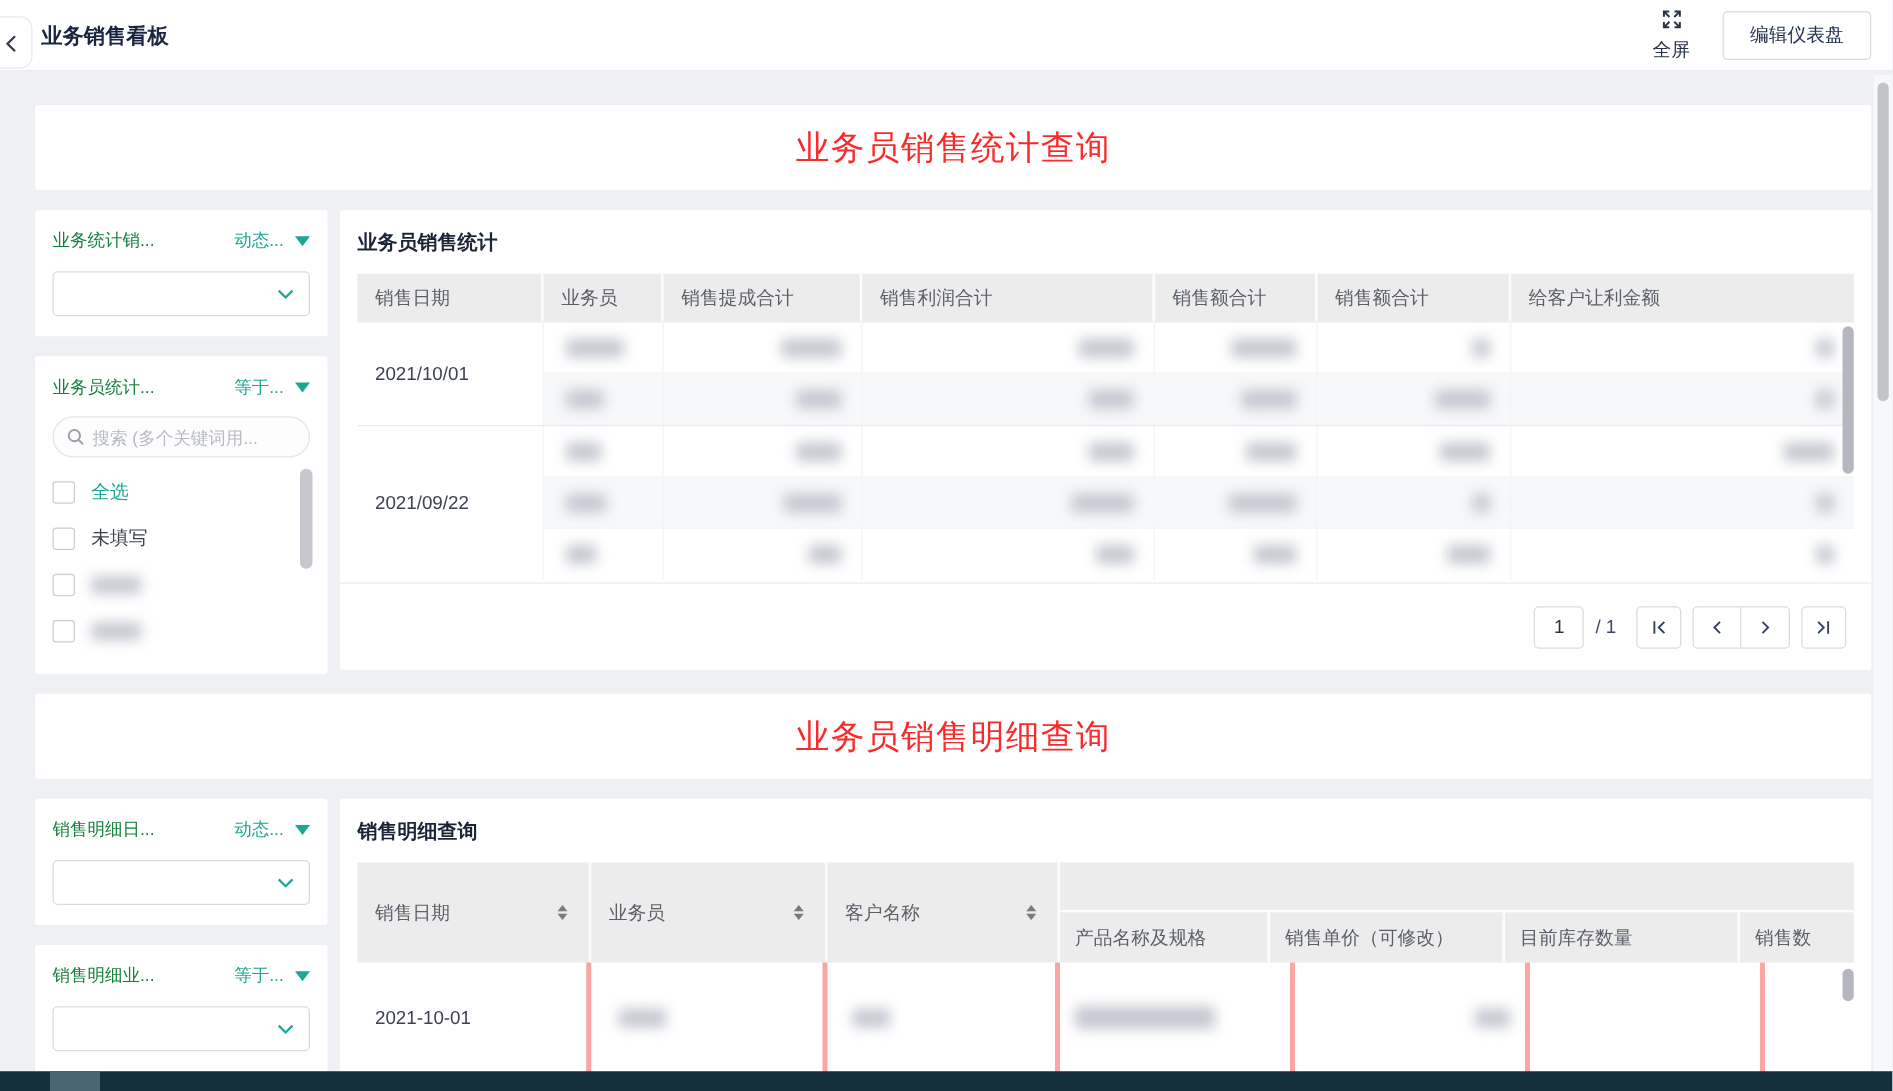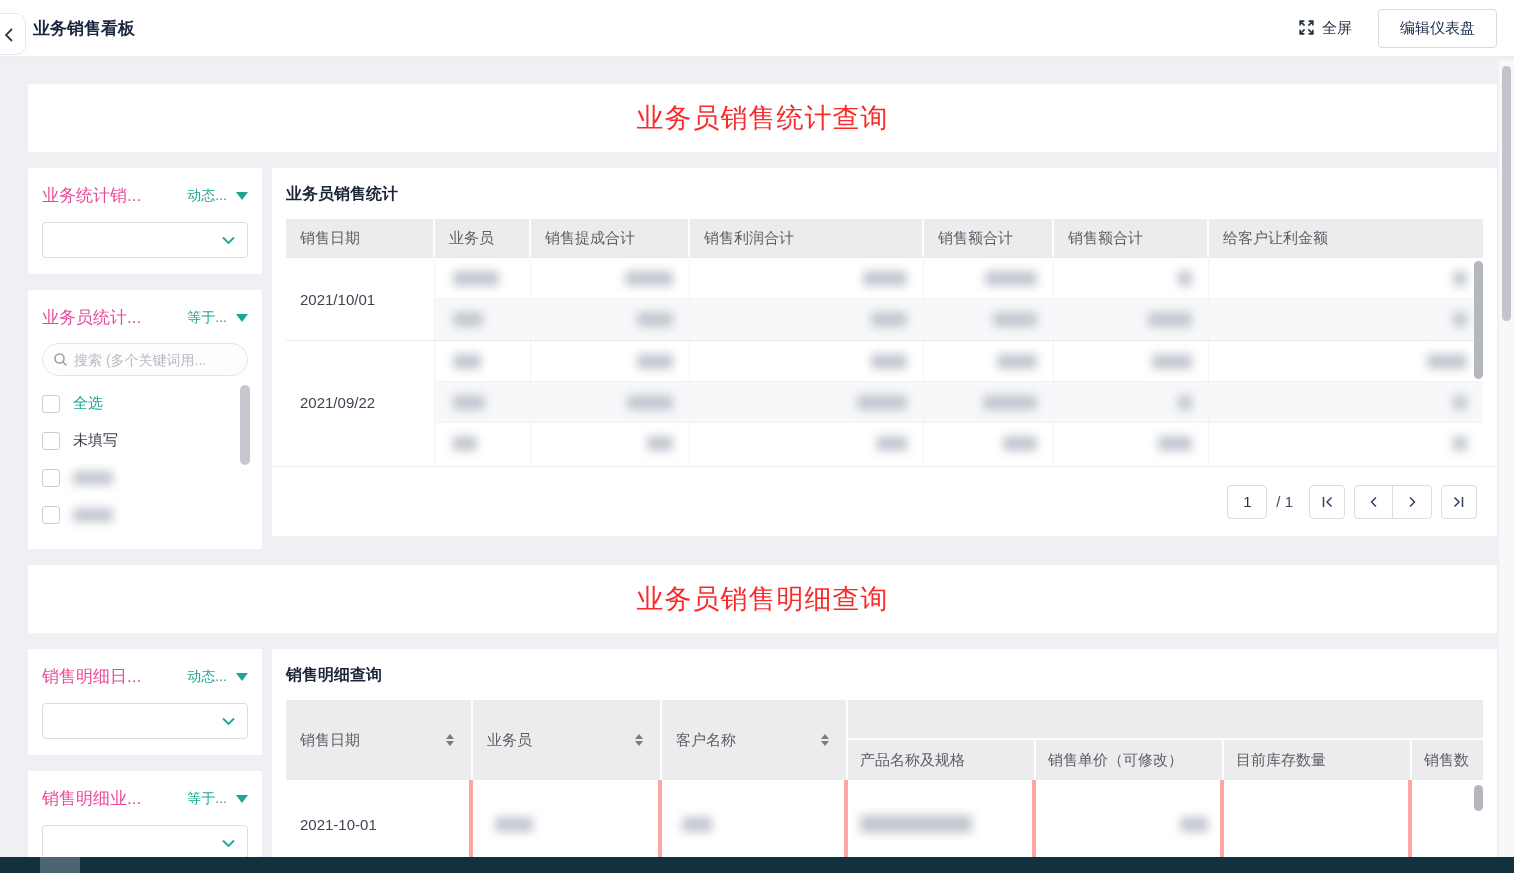--- a/index.html
+++ b/index.html
@@ -19,34 +19,34 @@
     background:#eef0f4;color:var(--dark);position:relative;
   }
   
   .topbar{position:relative;height:57px;background:#fff;border-bottom:1px solid #ebecef;
     display:flex;align-items:center;z-index:6;}
   .back-btn{position:absolute;left:-16px;top:13px;width:42px;height:42px;background:#fff;
     border:1px solid #e7e9ed;border-radius:10px;cursor:pointer;}
   .back-btn svg{position:absolute;right:9px;top:13px;}
   .topbar-title{margin-left:33px;font-size:17px;font-weight:700;color:#1a2640;}
   .topbar-right{margin-left:auto;display:flex;align-items:center;margin-right:17px;gap:26px;}
-  .fullscreen{display:flex;gap:7px;font-size:15px;color:#2a3344;cursor:pointer;}
+  .fullscreen{display:flex;align-items:center;gap:7px;font-size:15px;color:#2a3344;cursor:pointer;flex-direction:column;}
   .edit-btn{background:#fff;border:1px solid #d6d9df;border-radius:4px;font-size:15px;color:#20304d;
     padding:9px 21px;cursor:pointer;font-family:inherit;}
   
   .wrap{padding:27px 17px 0 28px;}
   .card{background:#fff;border-radius:2px;}
   .banner{height:68px;display:flex;align-items:center;justify-content:center;font-family:Liberation Mono, monospace;}
   .banner span{font-size:27px;font-weight:500;color:var(--red);letter-spacing:1px;}
   .row{display:flex;gap:10px;margin-top:16px;align-items:flex-start;}
   .leftcol{width:234px;flex:none;display:flex;flex-direction:column;gap:16px;}
   
   .fcard{padding:16px 14px;position:relative;}
   .f-head{display:flex;align-items:center;}
-  .f-label{flex:1;font-size:17px;color:#ec4899;white-space:nowrap;overflow:hidden;}
+  .f-label{flex:1;font-size:14px;color:#15803d;white-space:nowrap;overflow:hidden;}
   .f-op{font-size:14px;color:var(--accent);margin-right:9px;white-space:nowrap;}
   .tri{width:0;height:0;border-left:6px solid transparent;border-right:6px solid transparent;
     border-top:8px solid var(--accent);}
   .f-select{margin-top:15px;height:36px;border:1px solid #d8dce2;border-radius:4px;background:#fff;
     position:relative;cursor:pointer;}
   .f-select svg{position:absolute;right:12px;top:13px;}
   .search-box{margin-top:14px;height:33px;border:1px solid #e2e5ea;border-radius:17px;background:#fdfdfe;
     display:flex;align-items:center;padding:0 10px;gap:6px;}
   .search-box input{border:none;outline:none;background:transparent;font-size:14px;flex:1;min-width:0;
     color:#3b82f6;font-family:inherit;}
@@ -404,21 +404,21 @@
           <div class="t2main" style="width:186px;">
             <span>客户名称</span>
             <svg class="sorticon" width="10" height="14" viewBox="0 0 10 14" fill="#767b84">
                 <path d="M5 1L9 6H1Z"></path>
                 <path d="M5 13L1 8h8Z"></path>
               </svg>
           </div>
           <div class="t2group">
             <div class="t2group-top"></div>
             <div class="t2group-bottom">
-              <div class="t2sub" style="width:188px;">产品名称及规格</div>
+              <div class="t2sub" style="width:168px;">产品名称及规格</div>
               <div class="t2sub" style="width:188px;">销售单价（可修改）</div>
               <div class="t2sub" style="width:188px;">目前库存数量</div>
               <div class="t2sub">销售数</div>
             </div>
           </div>
         </div>
 
         <div class="t2row">
           <div class="t2date" style="width:187px;">2021-10-01</div>
           <div style="width:189px;padding-left:22px;">

